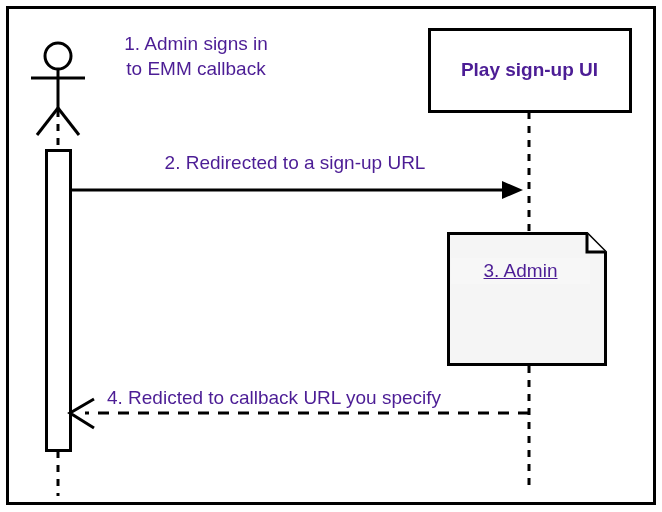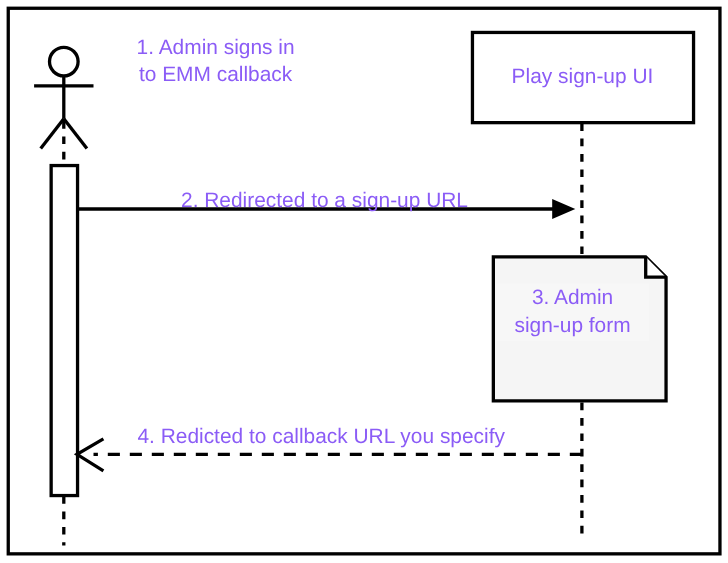--- a/index.html
+++ b/index.html
@@ -17,57 +17,59 @@
   }
   #diagram-svg {
     position: absolute;
     left: 0;
     top: 0;
     width: 662px;
     height: 512px;
   }
   .dgm-text {
     position: absolute;
-    color: #8b5cf6;
+    color: #4c1d95;
     font-family: "Liberation Sans", sans-serif;
     font-size: 19px;
     line-height: 25px;
     white-space: nowrap;
     text-align: center;
   }
   #actor-label {
     left: 100px;
     top: 31px;
     width: 192px;
   }
   #participant-label {
     left: 428px;
     top: 57px;
     width: 203px;
+    font-weight: bold;
   }
   #msg2-label {
     left: 130px;
-    top: 170px;
+    top: 150px;
     width: 330px;
   }
   #msg4-label {
-    left: 90px;
+    left: 72px;
     top: 385px;
     width: 404px;
   }
   #note-label {
     left: 451px;
     top: 258px;
     width: 139px;
     white-space: normal;
     line-height: 26px;
   }
   .note-text-line {
     display: block;
     background: #f7f7f7;
+    text-decoration: underline;
   }
 </style>
 </head>
 <body>
 
 <div id="canvas">
 
   <svg id="diagram-svg" viewBox="0 0 662 512">
 
     <rect x="7.5" y="7.5" width="647" height="496" fill="#ffffff" stroke="#000000" stroke-width="3"></rect>
@@ -114,16 +116,15 @@
   </div>
 
   <div class="dgm-text" id="participant-label">Play sign-up UI</div>
 
   <div class="dgm-text" id="msg2-label">2. Redirected to a sign-up URL</div>
 
   <div class="dgm-text" id="msg4-label">4. Redicted to callback URL you specify</div>
 
   <div class="dgm-text" id="note-label">
     <span class="note-text-line">3. Admin</span>
-    <span class="note-text-line">sign-up form</span>
   </div>
 
 </div>
 
 </body></html>

